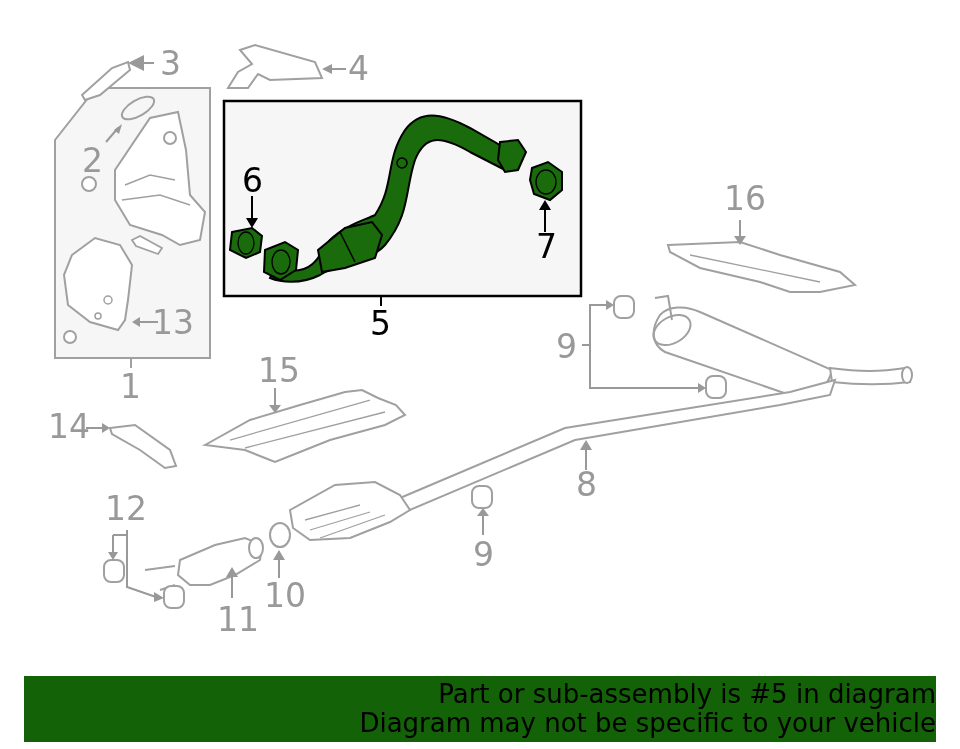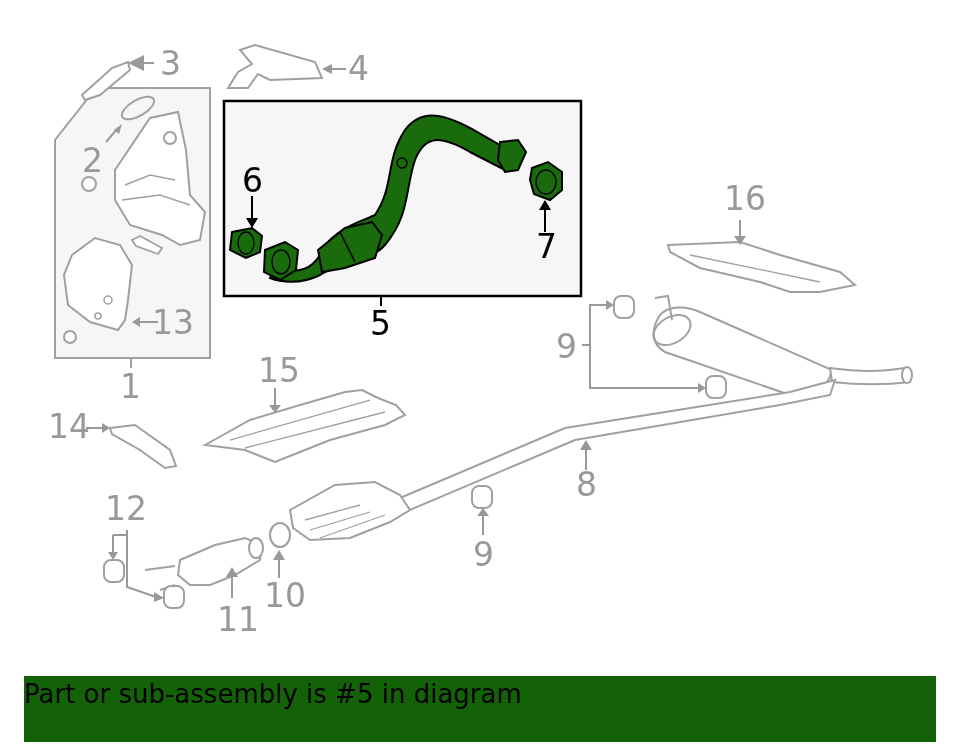--- a/index.html
+++ b/index.html
@@ -1,20 +1,20 @@
 <!DOCTYPE html>
 <html><head>
 <meta charset="utf-8">
 <style>
   html,body{margin:0;padding:0;background:#ffffff;}
   body{width:960px;height:749px;position:relative;overflow:hidden;font-family:"DejaVu Sans",sans-serif;}
   #diagram{position:absolute;left:0;top:0;width:960px;height:670px;}
   .callout{font-family:"DejaVu Sans",sans-serif;font-size:33px;fill:#999999;}
   .callout.hl{fill:#000000;}
-  .banner{position:absolute;left:24px;top:676px;width:912px;height:66px;background:#136207;color:#000;text-align:left;font-size:26px;line-height:29px;padding-top:4px;box-sizing:border-box;}
+  .banner{position:absolute;left:24px;top:676px;width:912px;height:66px;background:#136207;color:#000;text-align:right;font-size:26px;line-height:29px;padding-top:4px;box-sizing:border-box;}
   .banner div{white-space:nowrap;}
 </style>
 </head>
 <body>
 
 <svg id="diagram" viewBox="0 0 960 670" xmlns="http://www.w3.org/2000/svg">
   <defs>
     <marker id="arrG" markerWidth="8" markerHeight="8" refX="7" refY="4" orient="auto">
         <path d="M0,0 L8,4 L0,8 z" fill="#999"></path>
       </marker>
@@ -181,13 +181,14 @@
   <text class="callout" x="217" y="631">11</text>
   <text class="callout" x="105" y="520">12</text>
   <text class="callout" x="152" y="334">13</text>
   <text class="callout" x="48" y="438">14</text>
   <text class="callout" x="258" y="382">15</text>
   <text class="callout" x="724" y="210">16</text>
 </svg>
 
 <div class="banner">
   <div>Part or sub-assembly is #5 in diagram</div>
+  <div>Diagram may not be specific to your vehicle</div>
 </div>
 
 </body></html>

